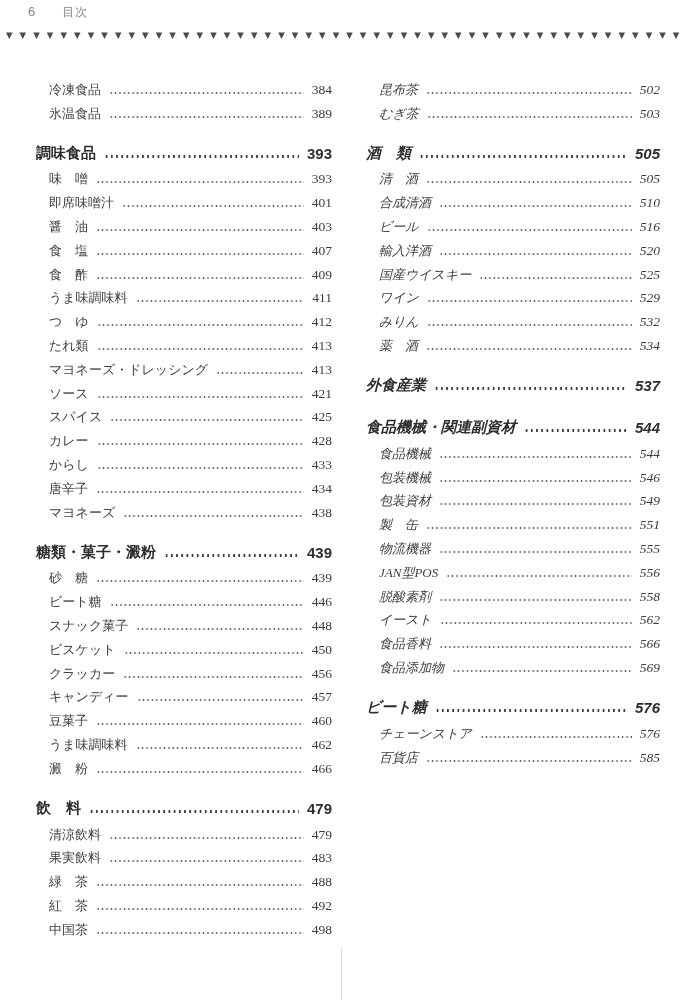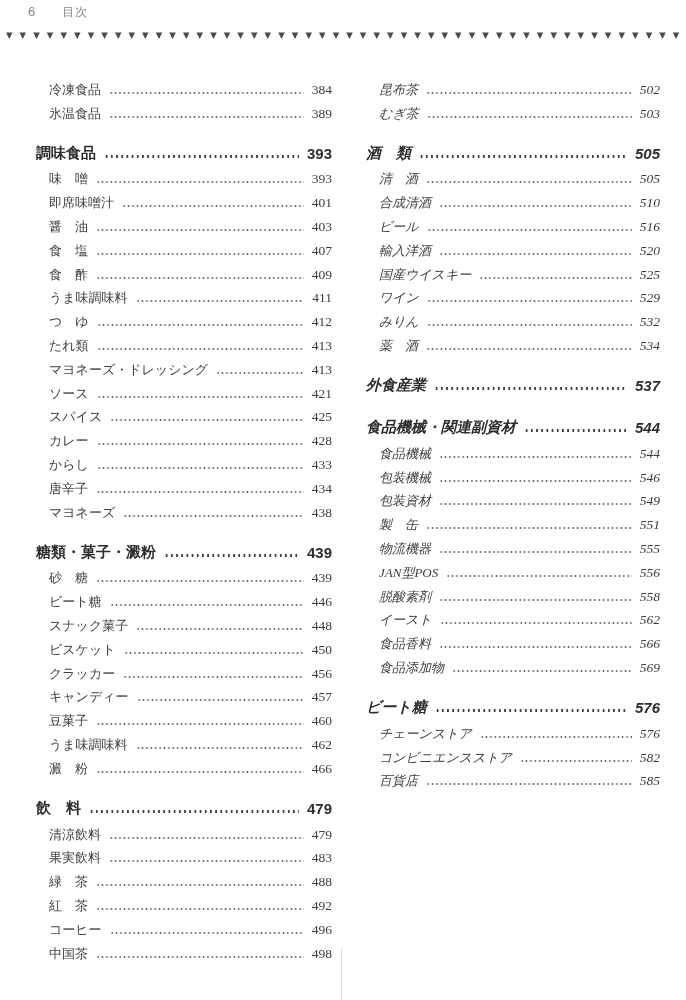--- a/index.html
+++ b/index.html
@@ -292,25 +292,20 @@
           <span class="label">緑　茶</span>
           <span class="leader"></span>
           <span class="pg">488</span>
         </div>
         <div class="row item">
           <span class="label">紅　茶</span>
           <span class="leader"></span>
           <span class="pg">492</span>
         </div>
         <div class="row item">
-          <span class="label">コーヒー</span>
-          <span class="leader"></span>
-          <span class="pg">496</span>
-        </div>
-        <div class="row item">
           <span class="label">中国茶</span>
           <span class="leader"></span>
           <span class="pg">498</span>
         </div>
       </div>
     </div>
   <div class="col" id="col-right">
       <div class="group">
         <div class="row item">
           <span class="label">昆布茶</span>
@@ -437,25 +432,20 @@
       <div class="group">
         <div class="row header">
           <span class="label">ビート糖</span>
           <span class="leader"></span>
           <span class="pg">576</span>
         </div>
         <div class="row item">
           <span class="label">チェーンストア</span>
           <span class="leader"></span>
           <span class="pg">576</span>
-        </div>
-        <div class="row item">
-          <span class="label">コンビニエンスストア</span>
-          <span class="leader"></span>
-          <span class="pg">582</span>
         </div>
         <div class="row item">
           <span class="label">百貨店</span>
           <span class="leader"></span>
           <span class="pg">585</span>
         </div>
       </div>
     </div>
 </main>
 

